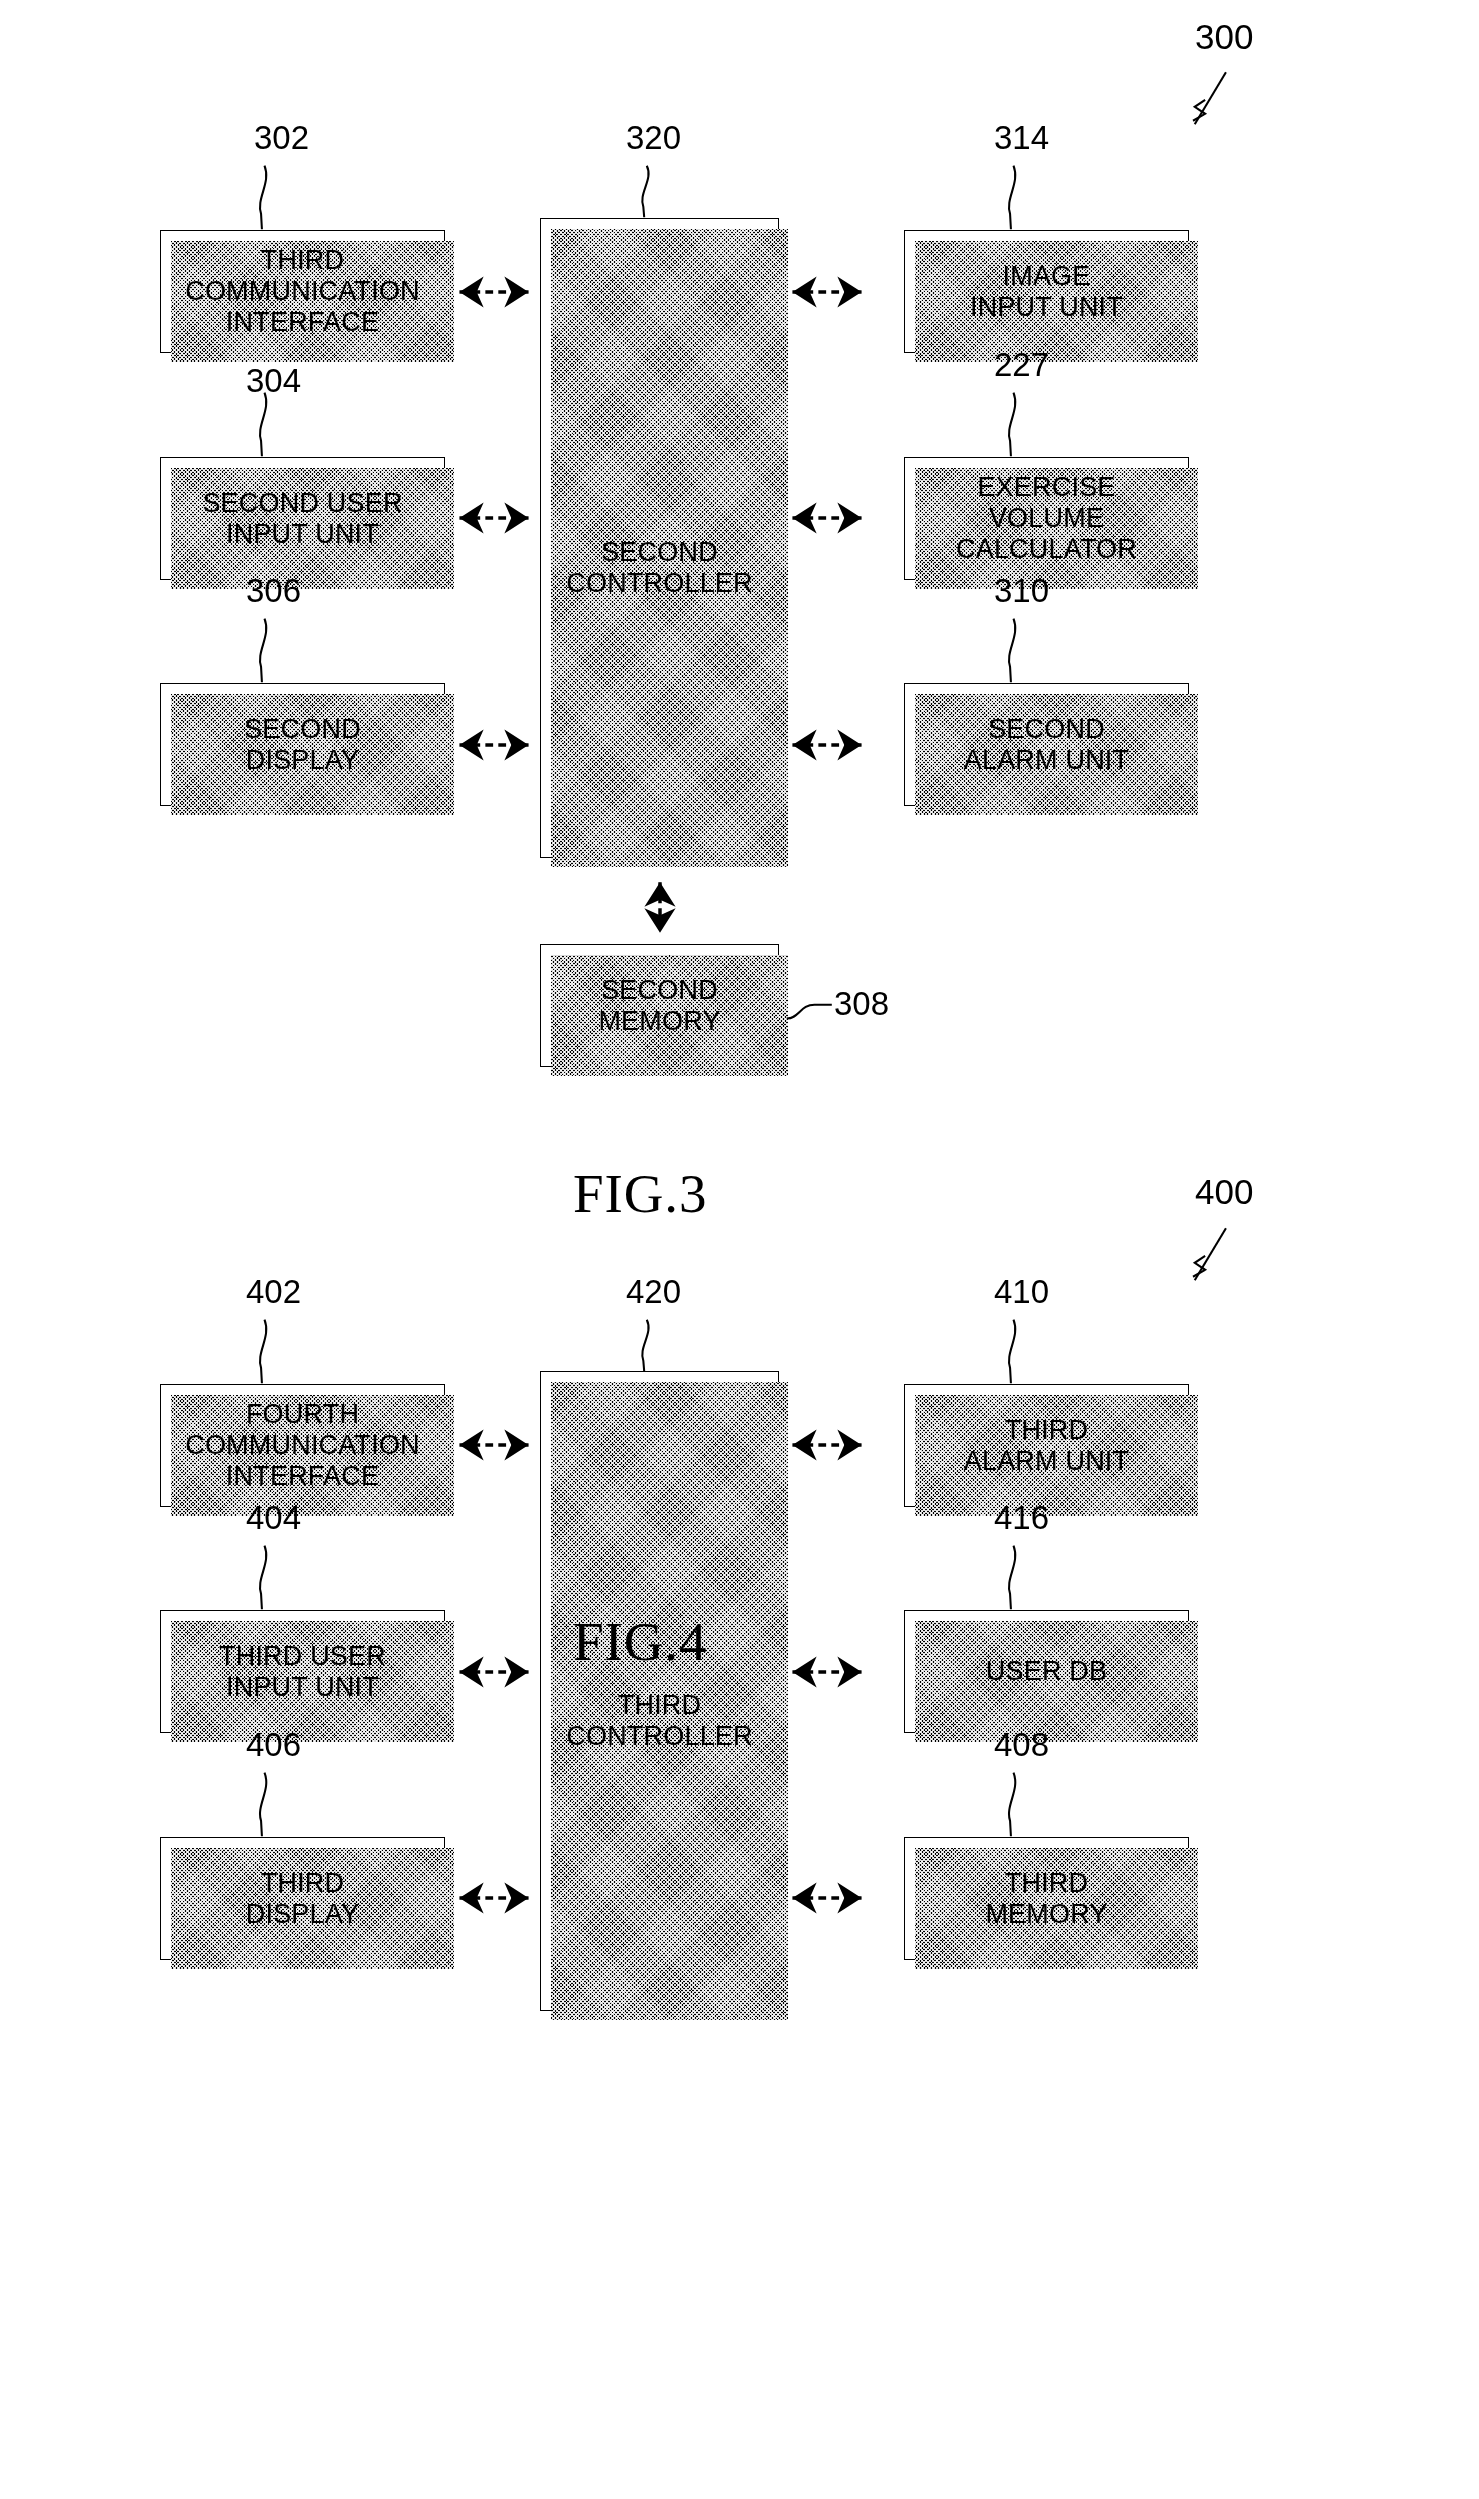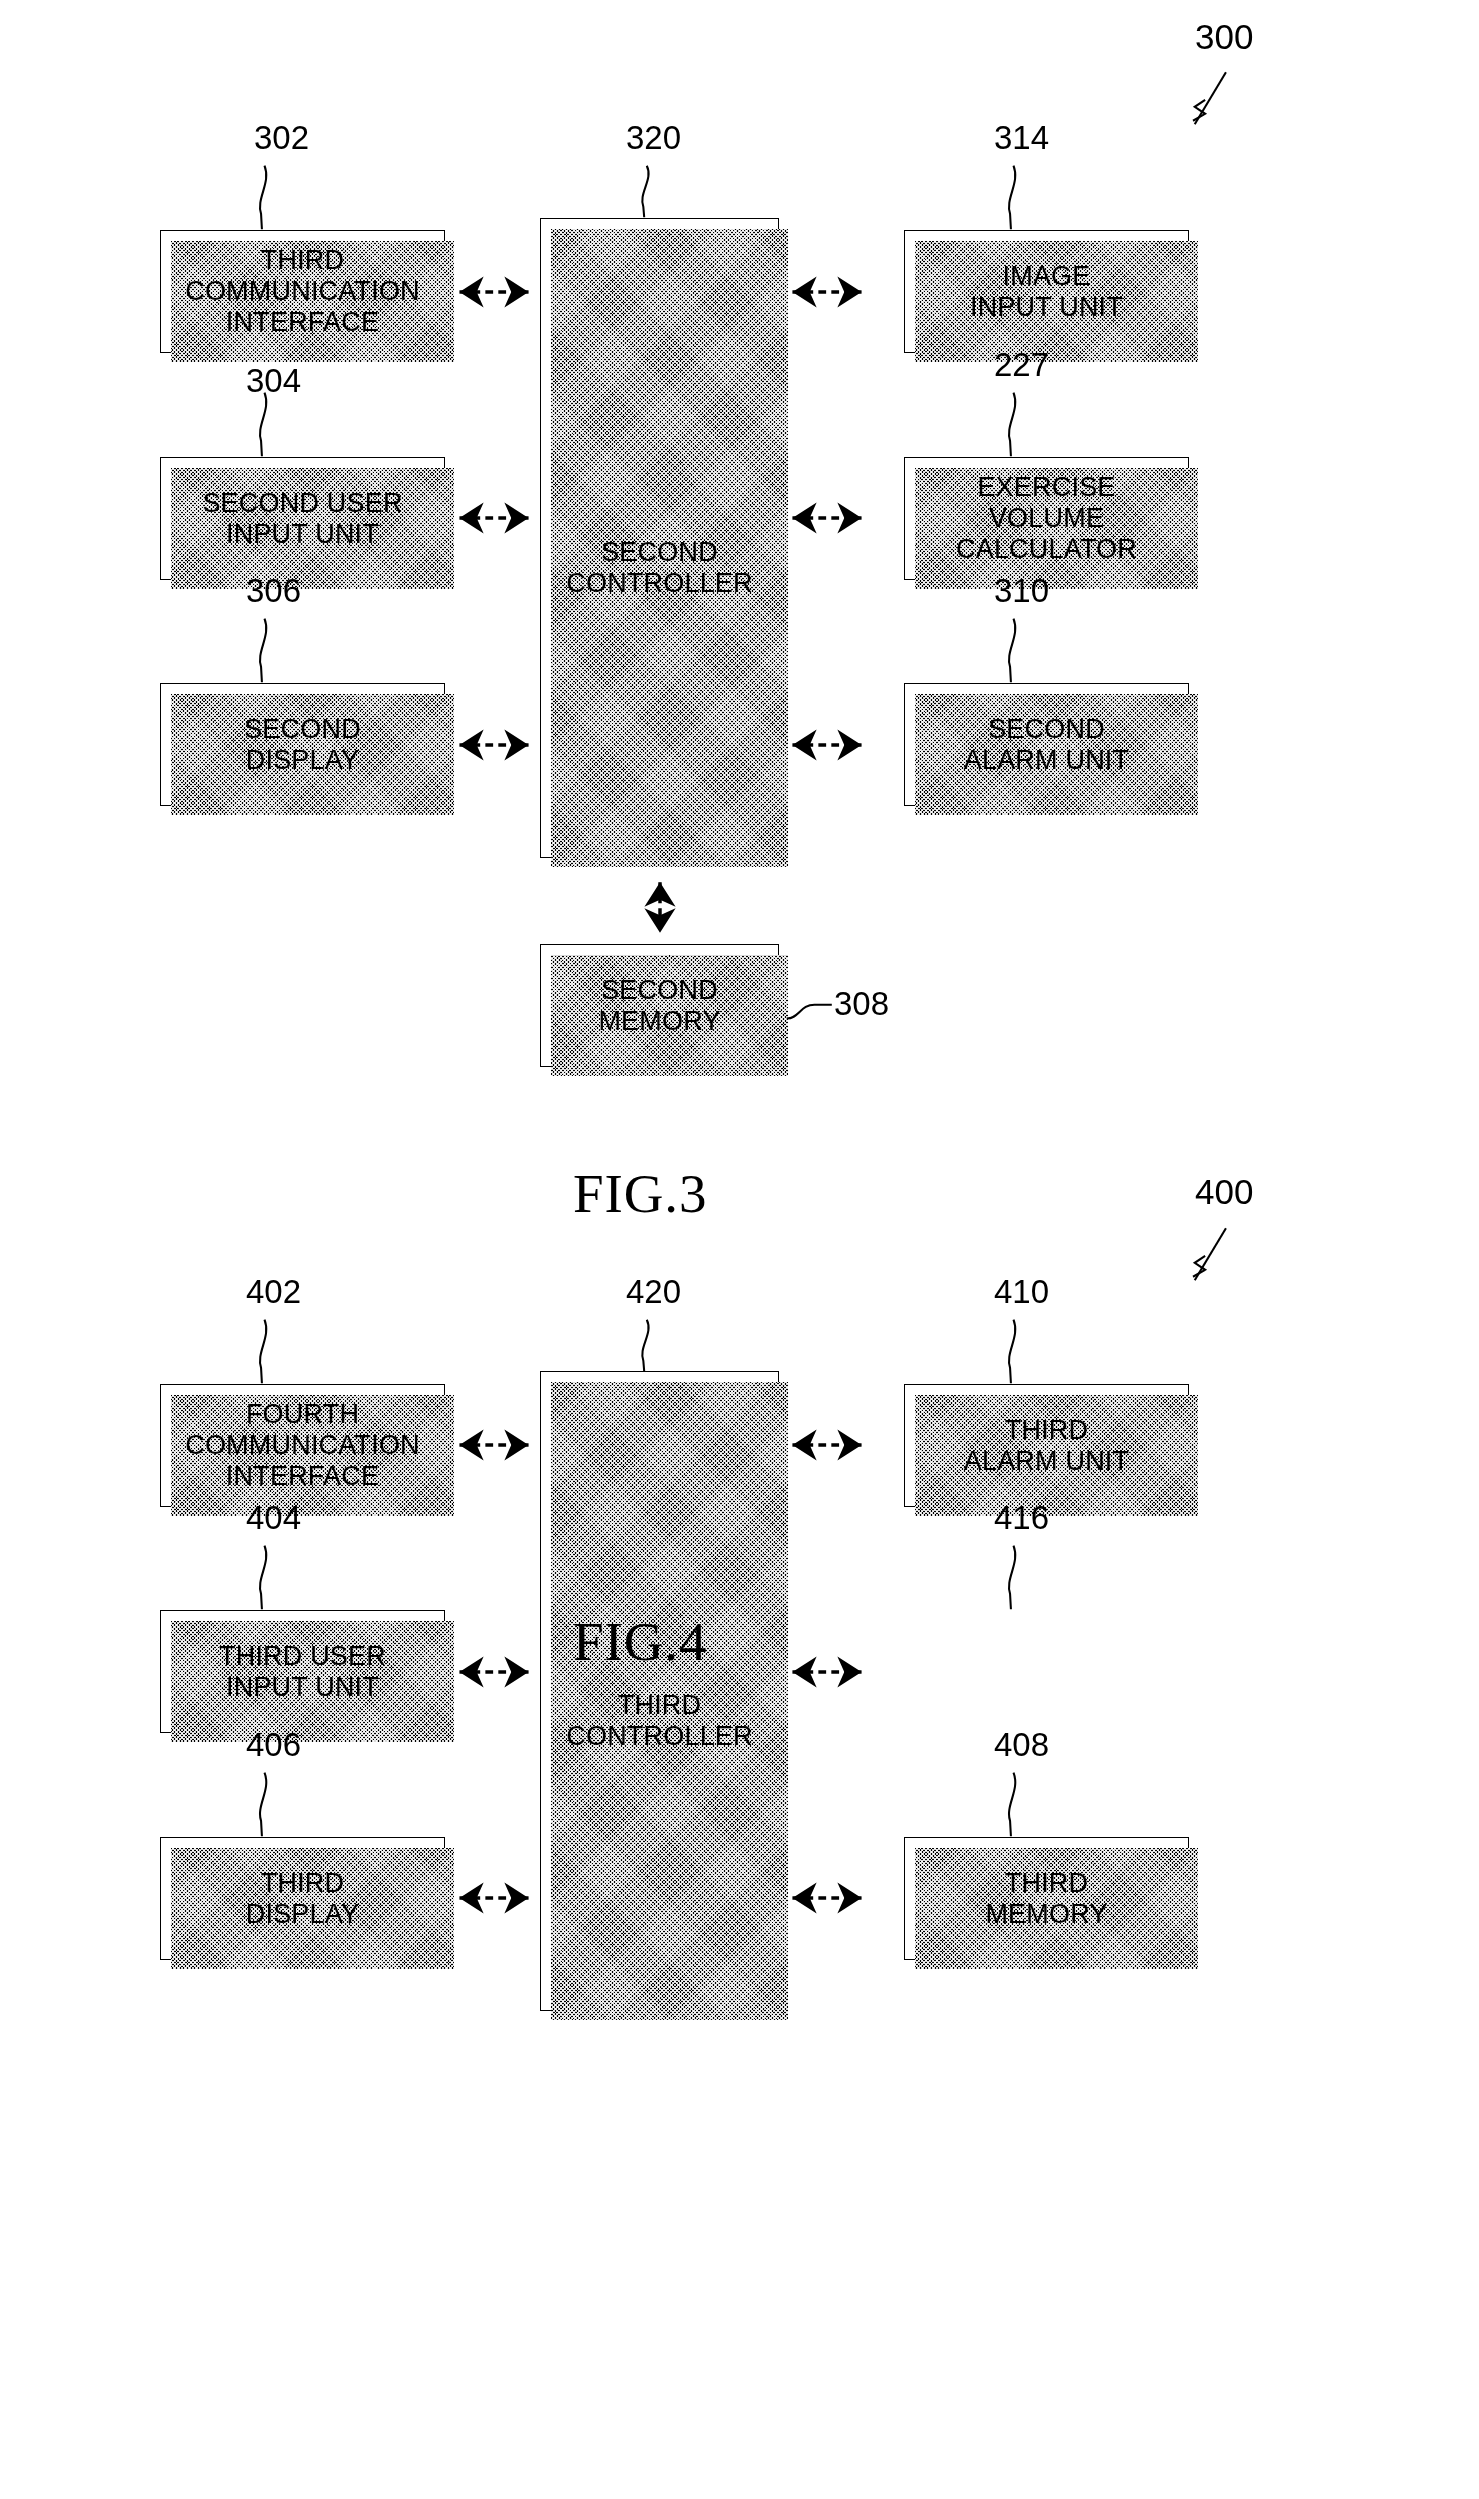--- a/index.html
+++ b/index.html
@@ -291,20 +291,23 @@
 
     <div class="block" style="left:904px; top:936px; width:285px; height:123px;">
       <span class="block-label">THIRD
 ALARM UNIT</span>
     </div>
     <div class="numeral" style="left:994px; top:827px;">410</div>
     <svg class="leader" style="left:996px; top:870px;" width="35" height="67" viewBox="0 0 40 78">
       <path d="M20 2 C28 22, 10 40, 16 58 L17 76"></path>
     </svg>
 
+    <div class="block" style="left:904px; top:1162px; width:285px; height:123px;">
+      <span class="block-label">USER DB</span>
+    </div>
     <div class="numeral" style="left:994px; top:1053px;text-align:right;">416</div>
     <svg class="leader" style="left:996px; top:1096px;" width="35" height="67" viewBox="0 0 40 78">
       <path d="M20 2 C28 22, 10 40, 16 58 L17 76"></path>
     </svg>
 
     <div class="block" style="left:904px; top:1389px; width:285px; height:123px;">
       <span class="block-label">THIRD
 MEMORY</span>
     </div>
     <div class="numeral" style="left:994px; top:1280px;">408</div>

